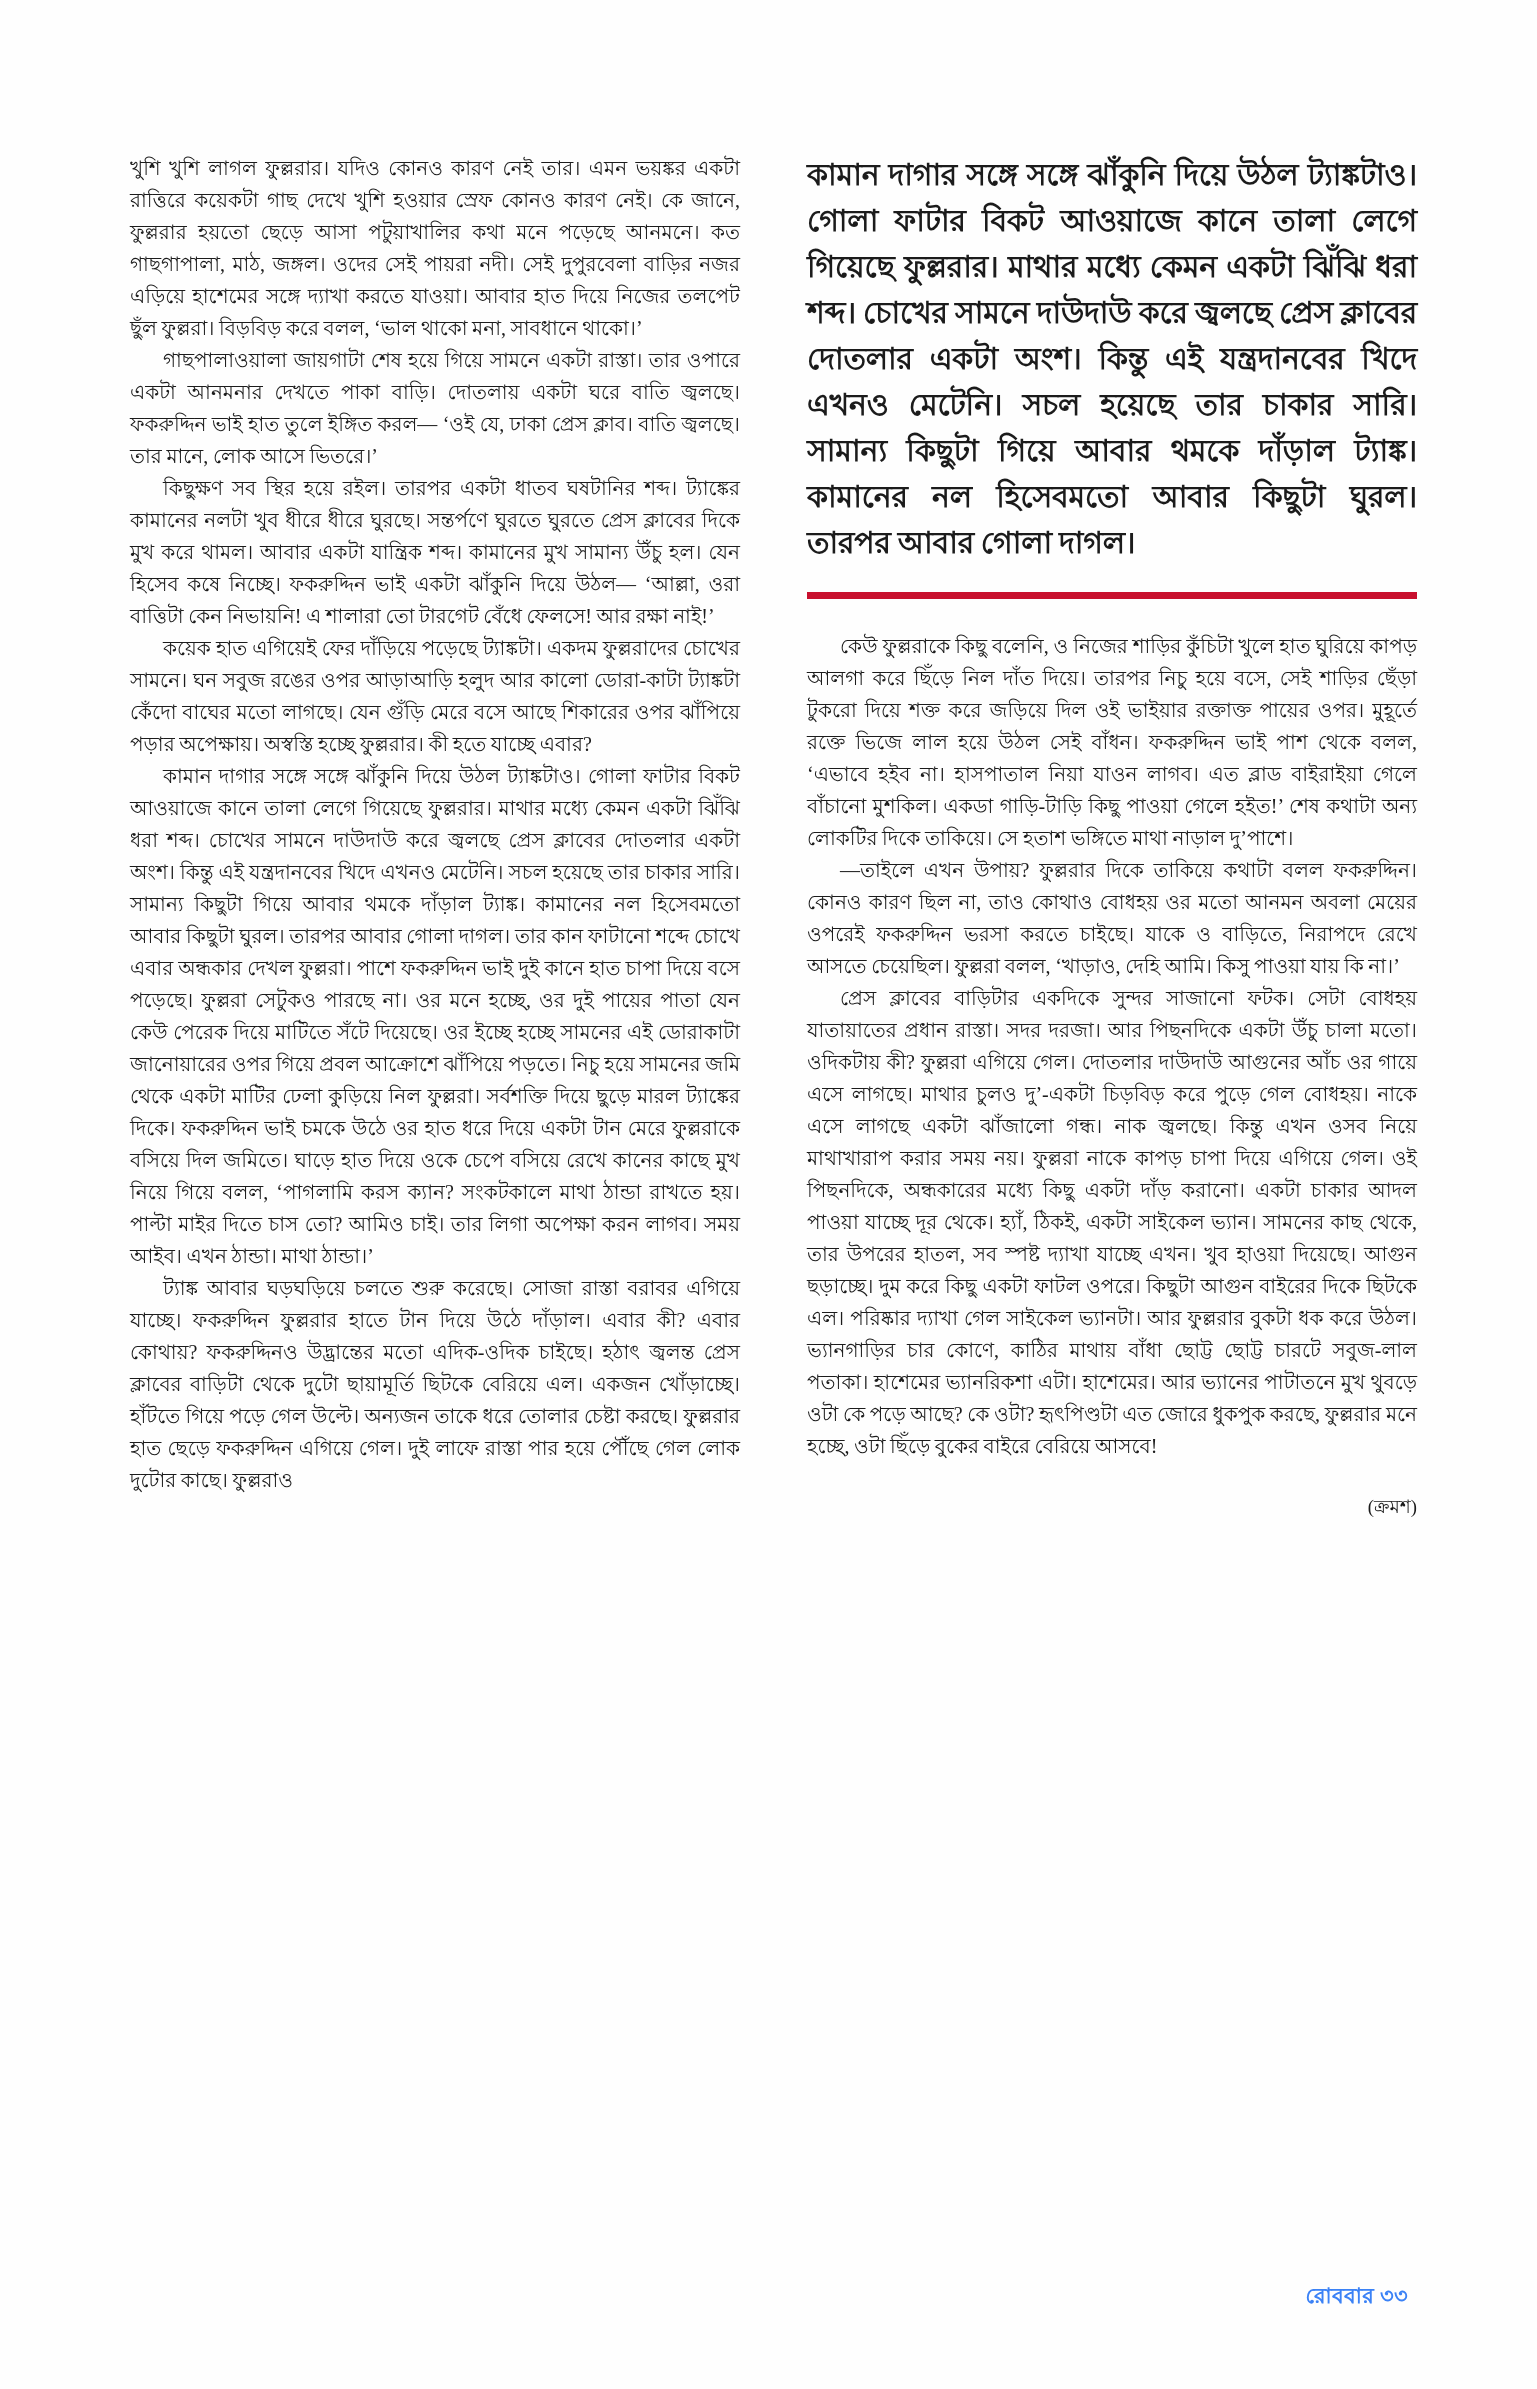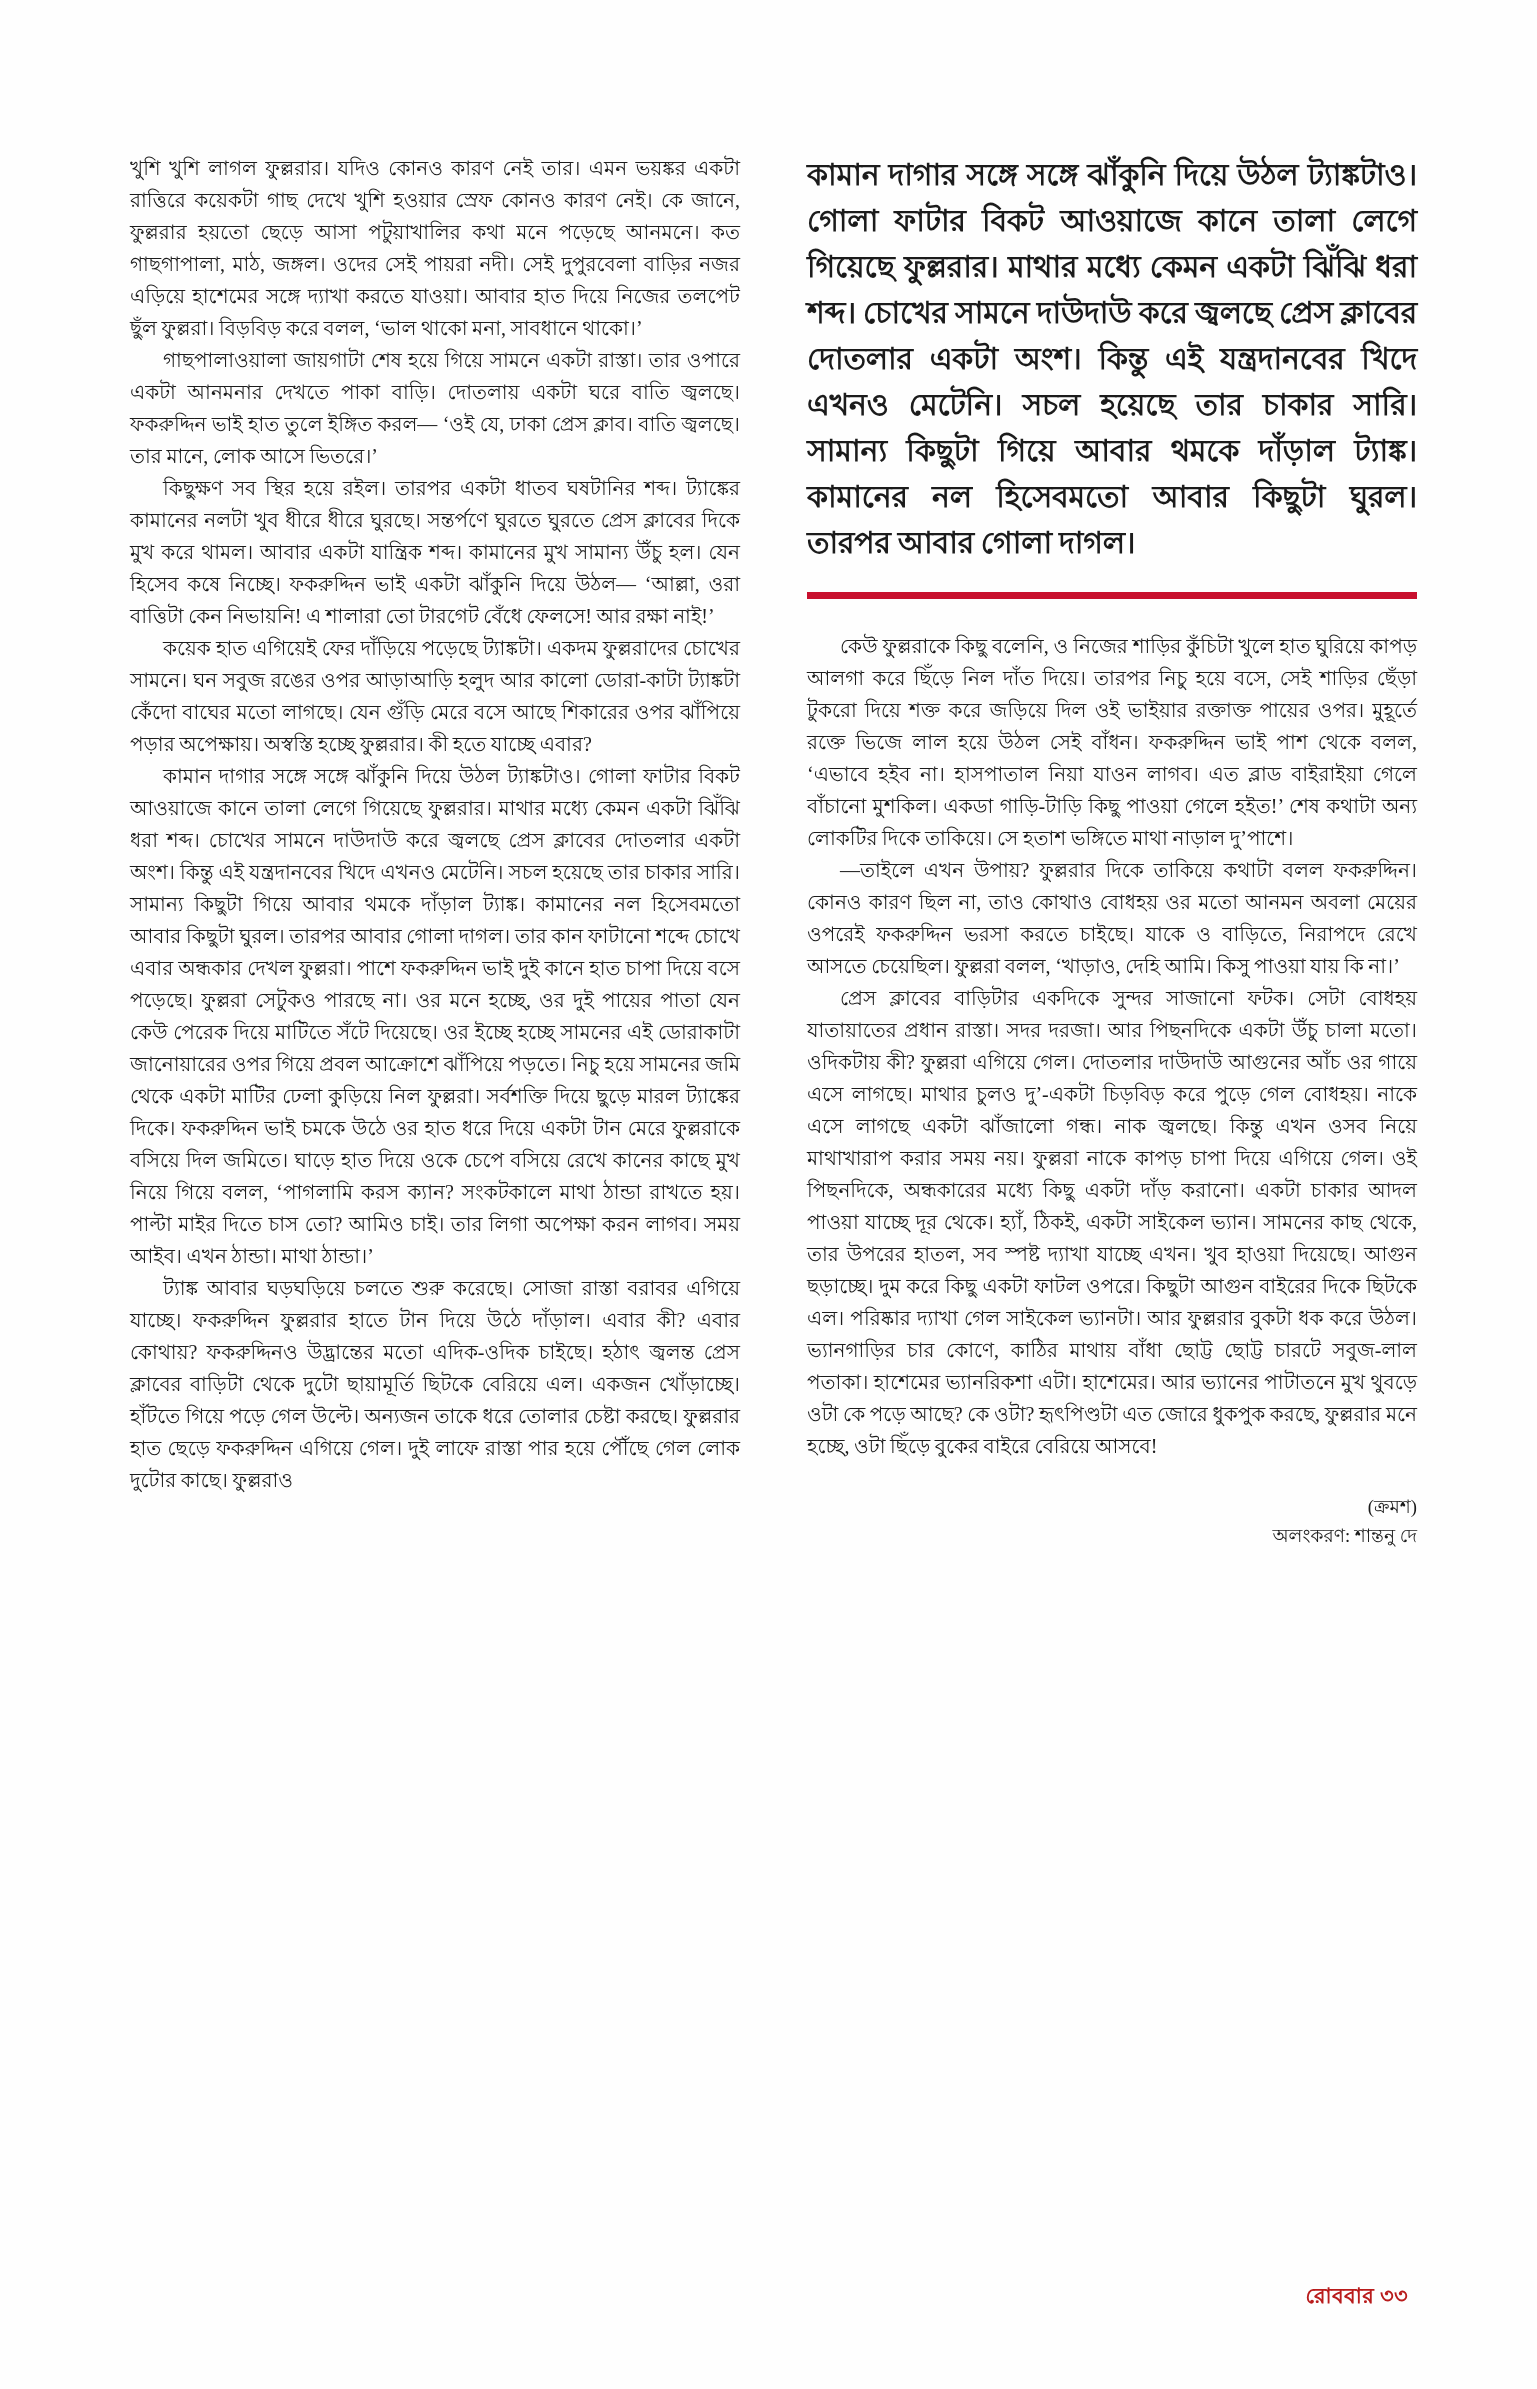--- a/index.html
+++ b/index.html
@@ -68,21 +68,21 @@
     line-height: 29.5px;
   }
   .colophon div { text-align: right; }
   .folio {
     position: absolute;
     right: 130px;
     bottom: 74px;
     font-size: 21px;
     font-weight: bold;
     letter-spacing: 0.4px;
-    color: #b91c1c;
+    color: #3b82f6;
   }
 </style>
 </head>
 <body>
 
 <div class="page">
   <div class="content">
 
     <div class="col">
       <p class="noindent">খুশি খুশি লাগল ফুল্লরার। যদিও কোনও কারণ নেই তার। এমন ভয়ঙ্কর একটা রাত্তিরে কয়েকটা গাছ দেখে খুশি হওয়ার স্রেফ কোনও কারণ নেই। কে জানে, ফুল্লরার হয়তো ছেড়ে আসা পটুয়াখালির কথা মনে পড়েছে আনমনে। কত গাছগাপালা, মাঠ, জঙ্গল। ওদের সেই পায়রা নদী। সেই দুপুরবেলা বাড়ির নজর এড়িয়ে হাশেমের সঙ্গে দ্যাখা করতে যাওয়া। আবার হাত দিয়ে নিজের তলপেট ছুঁল ফুল্লরা। বিড়বিড় করে বলল, ‘ভাল থাকো মনা, সাবধানে থাকো।’</p>
@@ -94,21 +94,20 @@
     </div>
 
     <div class="col">
       <p class="lead">কামান দাগার সঙ্গে সঙ্গে ঝাঁকুনি দিয়ে উঠল ট্যাঙ্কটাও। গোলা ফাটার বিকট আওয়াজে কানে তালা লেগে গিয়েছে ফুল্লরার। মাথার মধ্যে কেমন একটা ঝিঁঝি ধরা শব্দ। চোখের সামনে দাউদাউ করে জ্বলছে প্রেস ক্লাবের দোতলার একটা অংশ। কিন্তু এই যন্ত্রদানবের খিদে এখনও মেটেনি। সচল হয়েছে তার চাকার সারি। সামান্য কিছুটা গিয়ে আবার থমকে দাঁড়াল ট্যাঙ্ক। কামানের নল হিসেবমতো আবার কিছুটা ঘুরল। তারপর আবার গোলা দাগল।</p>
       <div class="rule"></div>
       <p>কেউ ফুল্লরাকে কিছু বলেনি, ও নিজের শাড়ির কুঁচিটা খুলে হাত ঘুরিয়ে কাপড় আলগা করে ছিঁড়ে নিল দাঁত দিয়ে। তারপর নিচু হয়ে বসে, সেই শাড়ির ছেঁড়া টুকরো দিয়ে শক্ত করে জড়িয়ে দিল ওই ভাইয়ার রক্তাক্ত পায়ের ওপর। মুহূর্তে রক্তে ভিজে লাল হয়ে উঠল সেই বাঁধন। ফকরুদ্দিন ভাই পাশ থেকে বলল, ‘এভাবে হইব না। হাসপাতাল নিয়া যাওন লাগব। এত ব্লাড বাইরাইয়া গেলে বাঁচানো মুশকিল। একডা গাড়ি-টাড়ি কিছু পাওয়া গেলে হইত!’ শেষ কথাটা অন্য লোকটির দিকে তাকিয়ে। সে হতাশ ভঙ্গিতে মাথা নাড়াল দু’পাশে।</p>
       <p>—তাইলে এখন উপায়? ফুল্লরার দিকে তাকিয়ে কথাটা বলল ফকরুদ্দিন। কোনও কারণ ছিল না, তাও কোথাও বোধহয় ওর মতো আনমন অবলা মেয়ের ওপরেই ফকরুদ্দিন ভরসা করতে চাইছে। যাকে ও বাড়িতে, নিরাপদে রেখে আসতে চেয়েছিল। ফুল্লরা বলল, ‘খাড়াও, দেহি আমি। কিসু পাওয়া যায় কি না।’</p>
       <p>প্রেস ক্লাবের বাড়িটার একদিকে সুন্দর সাজানো ফটক। সেটা বোধহয় যাতায়াতের প্রধান রাস্তা। সদর দরজা। আর পিছনদিকে একটা উঁচু চালা মতো। ওদিকটায় কী? ফুল্লরা এগিয়ে গেল। দোতলার দাউদাউ আগুনের আঁচ ওর গায়ে এসে লাগছে। মাথার চুলও দু’-একটা চিড়বিড় করে পুড়ে গেল বোধহয়। নাকে এসে লাগছে একটা ঝাঁজালো গন্ধ। নাক জ্বলছে। কিন্তু এখন ওসব নিয়ে মাথাখারাপ করার সময় নয়। ফুল্লরা নাকে কাপড় চাপা দিয়ে এগিয়ে গেল। ওই পিছনদিকে, অন্ধকারের মধ্যে কিছু একটা দাঁড় করানো। একটা চাকার আদল পাওয়া যাচ্ছে দূর থেকে। হ্যাঁ, ঠিকই, একটা সাইকেল ভ্যান। সামনের কাছ থেকে, তার উপরের হাতল, সব স্পষ্ট দ্যাখা যাচ্ছে এখন। খুব হাওয়া দিয়েছে। আগুন ছড়াচ্ছে। দুম করে কিছু একটা ফাটল ওপরে। কিছুটা আগুন বাইরের দিকে ছিটকে এল। পরিষ্কার দ্যাখা গেল সাইকেল ভ্যানটা। আর ফুল্লরার বুকটা ধক করে উঠল। ভ্যানগাড়ির চার কোণে, কাঠির মাথায় বাঁধা ছোট্ট ছোট্ট চারটে সবুজ-লাল পতাকা। হাশেমের ভ্যানরিকশা এটা। হাশেমের। আর ভ্যানের পাটাতনে মুখ থুবড়ে ওটা কে পড়ে আছে? কে ওটা? হৃৎপিণ্ডটা এত জোরে ধুকপুক করছে, ফুল্লরার মনে হচ্ছে, ওটা ছিঁড়ে বুকের বাইরে বেরিয়ে আসবে!</p>
       <div class="colophon">
         <div>(ক্রমশ)</div>
-        <div>অলংকরণ: শান্তনু দে</div>
       </div>
     </div>
 
   </div>
 
   <div class="folio">রোববার ৩৩</div>
 </div>
 
 
 </body></html>

